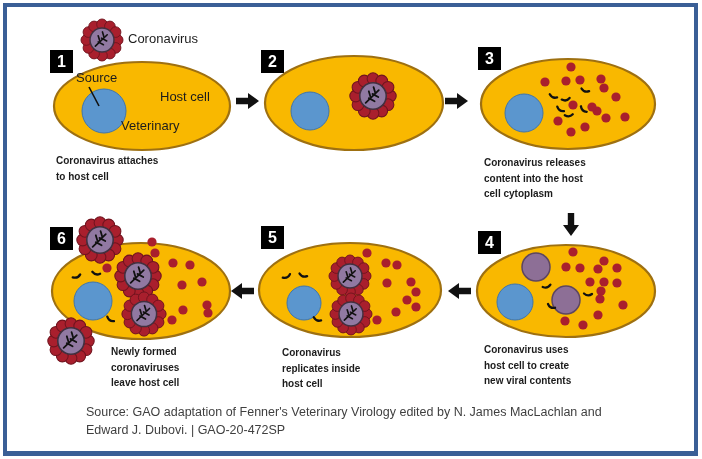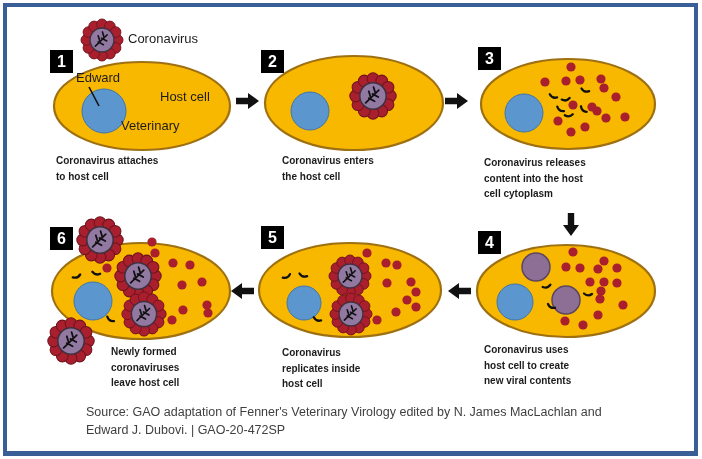--- a/index.html
+++ b/index.html
@@ -196,28 +196,26 @@
   </svg>
 
   <div class="badge" style="left:50px;top:50px">1</div>
   <div class="badge" style="left:261px;top:50px">2</div>
   <div class="badge" style="left:478px;top:47px">3</div>
   <div class="badge" style="left:478px;top:231px">4</div>
   <div class="badge" style="left:261px;top:226px">5</div>
   <div class="badge" style="left:50px;top:227px">6</div>
 
   <div class="cell-label" style="left:128px;top:31px">Coronavirus</div>
-  <div class="cell-label" style="left:76px;top:70px">Edward</div>
+  <div class="cell-label" style="left:76px;top:70px">Source</div>
   <div class="cell-label" style="left:160px;top:89px">Host cell</div>
   <div class="cell-label" style="left:121px;top:118px">Veterinary</div>
 
   <div class="caption" style="left:56px;top:153px;width:180px">Coronavirus attaches
 to host cell</div>
-  <div class="caption" style="left:282px;top:153px;width:180px">Coronavirus enters
-the host cell</div>
   <div class="caption" style="left:484px;top:155px;width:185px">Coronavirus releases
 content into the host
 cell cytoplasm</div>
   <div class="caption" style="left:484px;top:342px;width:185px">Coronavirus uses
 host cell to create
 new viral contents</div>
   <div class="caption" style="left:282px;top:345px;width:165px">Coronavirus
 replicates inside
 host cell</div>
   <div class="caption" style="left:111px;top:344px;width:145px">Newly formed

